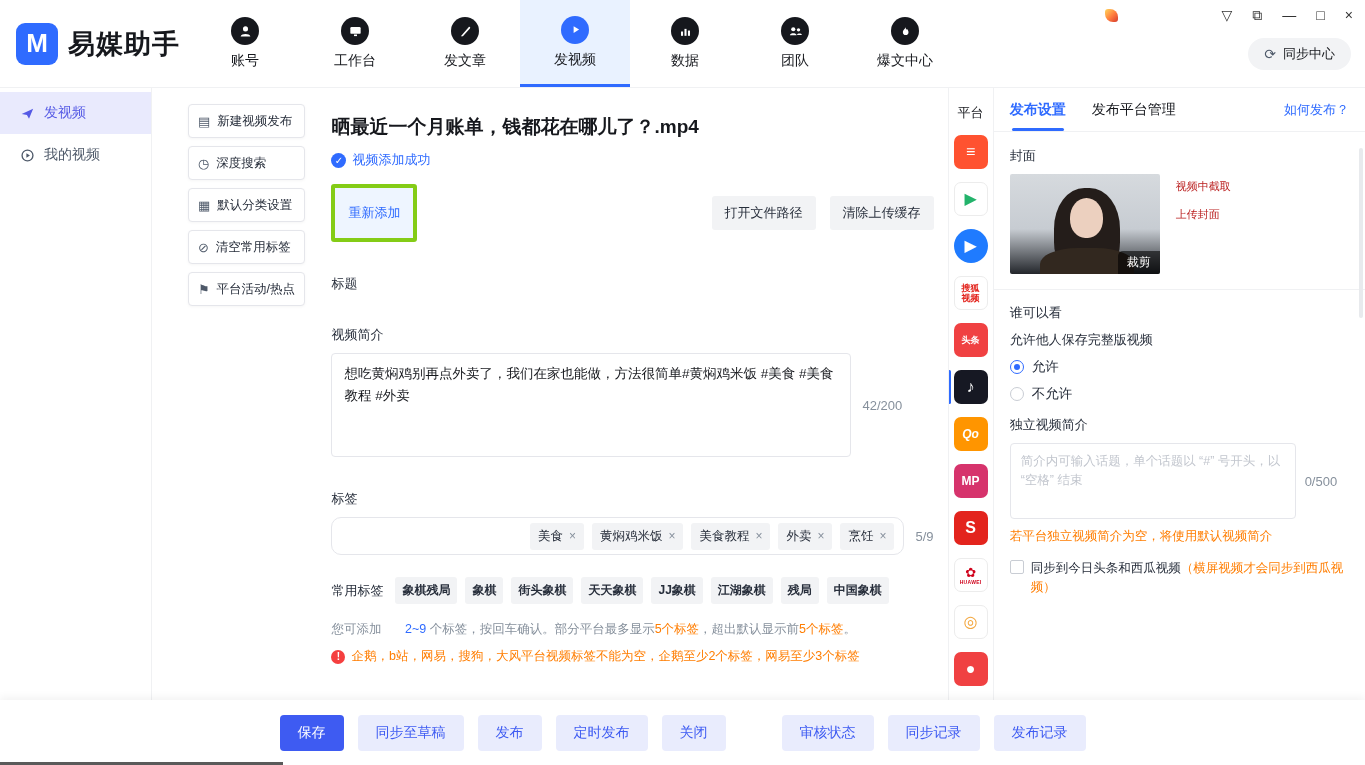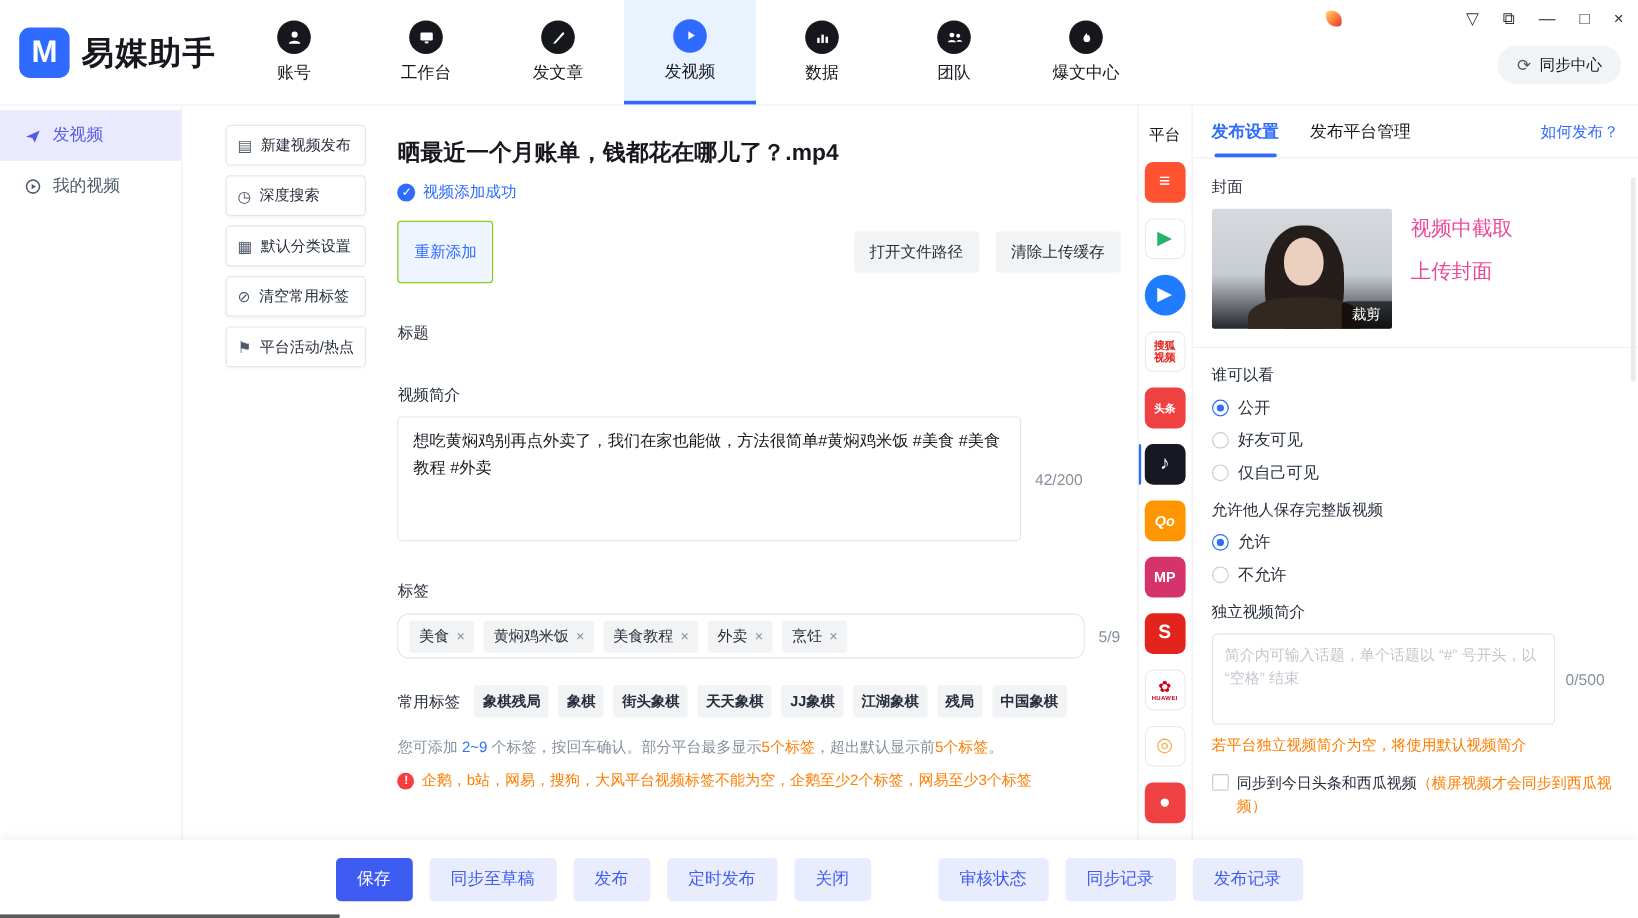--- a/index.html
+++ b/index.html
@@ -33,37 +33,37 @@
 
   .actions-col { width:180px; padding:16px 24px 0 36px; display:flex; flex-direction:column; gap:8px; }
   .action-btn { height:34px; border:1px solid #e5e6eb; border-radius:4px; background:#fff; display:flex; align-items:center; gap:7px; padding:0 9px; font-size:12.5px; color:#272e3b; cursor:pointer; box-shadow:0 1px 3px rgba(0,0,0,.04); white-space:nowrap; }
   .action-btn .ag { color:#4e5969; font-size:13px; }
 
   .form-col { flex:1; padding:26px 14px 0 2px; position:relative; }
   .filename { font-size:19px; font-weight:bold; color:#16181d; }
   .status-line { margin-top:11px; display:flex; align-items:center; gap:6px; font-size:13px; color:#2f6bff; }
   .status-check { width:15px; height:15px; border-radius:50%; background:#2f6bff; color:#fff; font-size:10px; display:flex; align-items:center; justify-content:center; }
   .file-btn-row { margin-top:15px; display:flex; align-items:center; }
-  .btn-readd { background:#eef5ff; border:1px solid #84cc16; color:#2f6bff; font-size:13px; padding:16px 13px; border-radius:3px; cursor:pointer; }
+  .btn-readd { background:#eef5ff; border:4px solid #84cc16; color:#2f6bff; font-size:13px; padding:16px 13px; border-radius:3px; cursor:pointer; }
   .file-btn-row .right-group { margin-left:auto; display:flex; gap:14px; }
   .btn-gray { background:#f2f3f5; border:none; color:#272e3b; font-size:13px; padding:8px 13px; border-radius:3px; cursor:pointer; }
   .sec-label { margin:33px 0 9px; font-size:13px; color:#272e3b; }
   .field-row { display:flex; align-items:center; gap:11px; }
   .field-row.top { align-items:stretch; }
   .text-input { width:520px; height:37px; border:1px solid #e5e6eb; border-radius:4px; padding:0 12px; font-size:14px; color:#16181d; outline:none; font-family:inherit; }
   .counter { font-size:13px; color:#86909c; align-self:center; }
   .desc-area { width:520px; height:104px; border:1px solid #e5e6eb; border-radius:4px; padding:9px 12px; font-size:13.5px; color:#16181d; resize:none; outline:none; line-height:1.6; font-family:inherit; }
-  .tags-box { width:573px; min-height:38px; border:1px solid #e5e6eb; border-radius:10px; display:flex; align-items:center; gap:8px; padding:0 9px; }
+  .tags-box { width:573px; min-height:38px; border:1px solid #e5e6eb; border-radius:10px; display:flex; align-items:center; gap:8px; padding:0 9px;justify-content:flex-end; }
   .chip { background:#f2f3f5; border-radius:3px; padding:5px 8px; font-size:12.5px; color:#272e3b; display:flex; align-items:center; gap:6px; cursor:pointer; white-space:nowrap; }
   .chip-x { color:#86909c; font-size:12px; cursor:pointer; }
   .common-row { margin-top:22px; display:flex; align-items:center; gap:8px; }
   .common-row .cl { font-size:13px; color:#272e3b; margin-right:4px; white-space:nowrap; }
   .chip.plain { padding:5px 7px; font-weight:bold; font-size:12px; }
   .hint { margin-top:17px; font-size:12.5px; color:#86909c; }
-  .hint .blue { color:#2f6bff; }
+  .hint .blue { color:#2f6bff;margin-left:20px; }
   .hint .orange { color:#ff7d00; }
   .warn-line { margin-top:10px; display:flex; align-items:center; gap:6px; font-size:12.5px; color:#ff7d00; }
   .warn-ic { width:14px; height:14px; border-radius:50%; background:#f53f3f; color:#fff; font-size:10px; font-weight:bold; display:flex; align-items:center; justify-content:center; flex:0 0 auto; }
 
   
   .pf-col { width:46px; border-left:1px solid #f0f1f3; display:flex; flex-direction:column; align-items:center; padding-top:16px; gap:13px; overflow:hidden; }
   .pf-label { font-size:13px; color:#16181d; }
   .pf-item { position:relative; width:46px; display:flex; justify-content:center; cursor:pointer; }
   .sel-bar { position:absolute; left:0; top:0; width:3px; height:34px; background:#2f6bff; border-radius:2px; display:none; }
   .pf-item.sel .sel-bar { display:block; }
@@ -81,21 +81,21 @@
   .tab.active::after { content:""; position:absolute; left:2px; right:2px; bottom:0; height:3px; background:#2f6bff; border-radius:2px; }
   .howto { margin-left:auto; font-size:13px; color:#2f6bff; cursor:pointer; }
   .panel-body { padding:15px 16px 0; flex:1; overflow:hidden; }
   .p-label { font-size:13px; color:#272e3b; margin-bottom:9px; }
   .cover-row { display:flex; gap:16px; }
   .cover-thumb { width:150px; height:100px; background:linear-gradient(180deg,#d6dade 0%,#c7ccd2 55%,#23262b 100%); border-radius:2px; position:relative; overflow:hidden; flex:0 0 auto; }
   .hair { position:absolute; left:44px; top:14px; width:66px; height:88px; background:#241d1a; border-radius:46% 46% 38% 38%; }
   .face { position:absolute; left:60px; top:24px; width:33px; height:40px; background:#ecd0bf; border-radius:50% 50% 46% 46%; }
   .shoulders { position:absolute; left:30px; top:74px; width:94px; height:40px; background:#32281f; border-radius:40% 40% 0 0; }
   .crop-badge { position:absolute; right:0; bottom:0; background:rgba(0,0,0,.58); color:#fff; font-size:12px; padding:3px 9px; border-top-left-radius:5px; cursor:pointer;font-family:Liberation Serif, serif; }
-  .cover-links { display:flex; flex-direction:column; gap:13px; padding-top:5px; font-size:17px; color:#ec4899; }
+  .cover-links { display:flex; flex-direction:column; gap:13px; padding-top:5px; font-size:11px; color:#b91c1c; }
   .cover-links span { cursor:pointer; }
   .p-divider { height:1px; background:#f0f1f3; margin:15px -16px 14px; }
   .radio-group { display:flex; flex-direction:column; gap:9px; margin-bottom:13px; }
   .radio-row { display:flex; align-items:center; gap:8px; font-size:13.5px; color:#272e3b; cursor:pointer; }
   .radio { width:14px; height:14px; border-radius:50%; border:1px solid #c9cdd4; position:relative; flex:0 0 auto; background:#fff; }
   .radio.sel { border-color:#2f6bff; }
   .radio.sel::after { content:""; position:absolute; left:3px; top:3px; width:6px; height:6px; border-radius:50%; background:#2f6bff; }
   .indep-row { display:flex; gap:9px; }
   .indep-area { width:286px; height:76px; border:1px solid #e5e6eb; border-radius:4px; padding:8px 10px; font-size:12.5px; color:#16181d; resize:none; outline:none; line-height:1.55; font-family:inherit; }
   .indep-area::placeholder { color:#c2c6ce; }
@@ -394,34 +394,20 @@
           <div class="crop-badge">裁剪</div>
         </div>
         <div class="cover-links">
           <span>视频中截取</span>
           <span>上传封面</span>
         </div>
       </div>
       <div class="p-divider"></div>
 
       <div class="p-label">谁可以看</div>
-      <div class="radio-group">
-        <label class="radio-row">
-          <span class="radio sel"></span>
-          <span>公开</span>
-        </label>
-        <label class="radio-row">
-          <span class="radio"></span>
-          <span>好友可见</span>
-        </label>
-        <label class="radio-row">
-          <span class="radio"></span>
-          <span>仅自己可见</span>
-        </label>
-      </div>
 
       <div class="p-label">允许他人保存完整版视频</div>
       <div class="radio-group">
         <label class="radio-row">
           <span class="radio sel"></span>
           <span>允许</span>
         </label>
         <label class="radio-row">
           <span class="radio"></span>
           <span>不允许</span>

